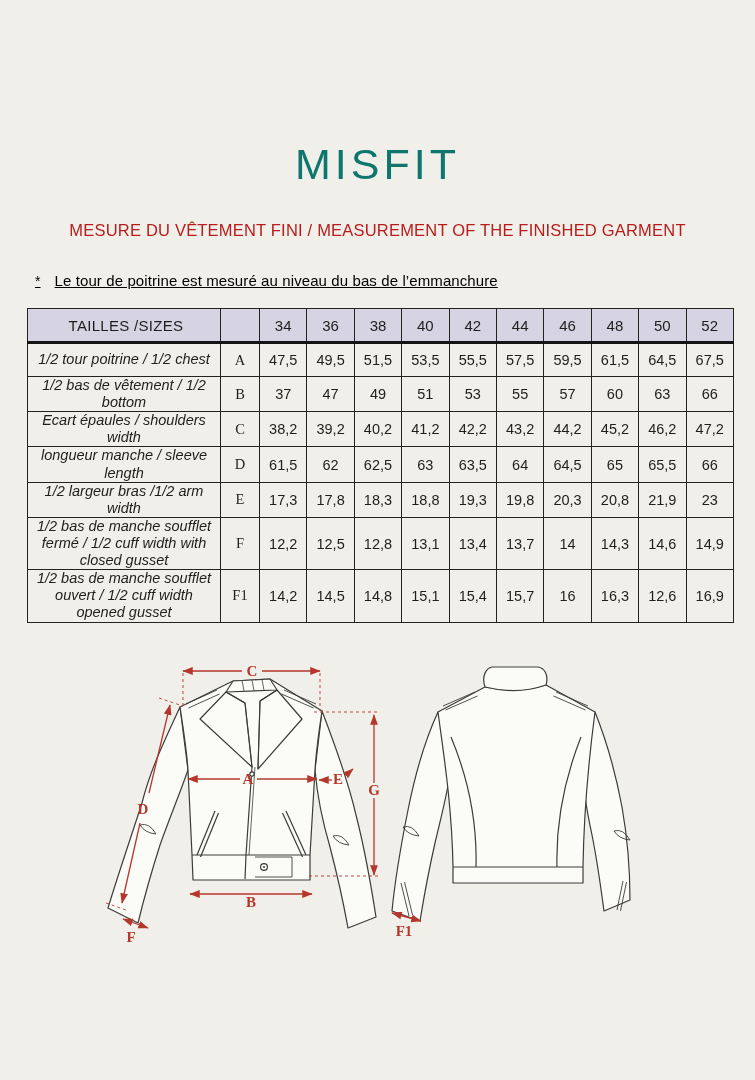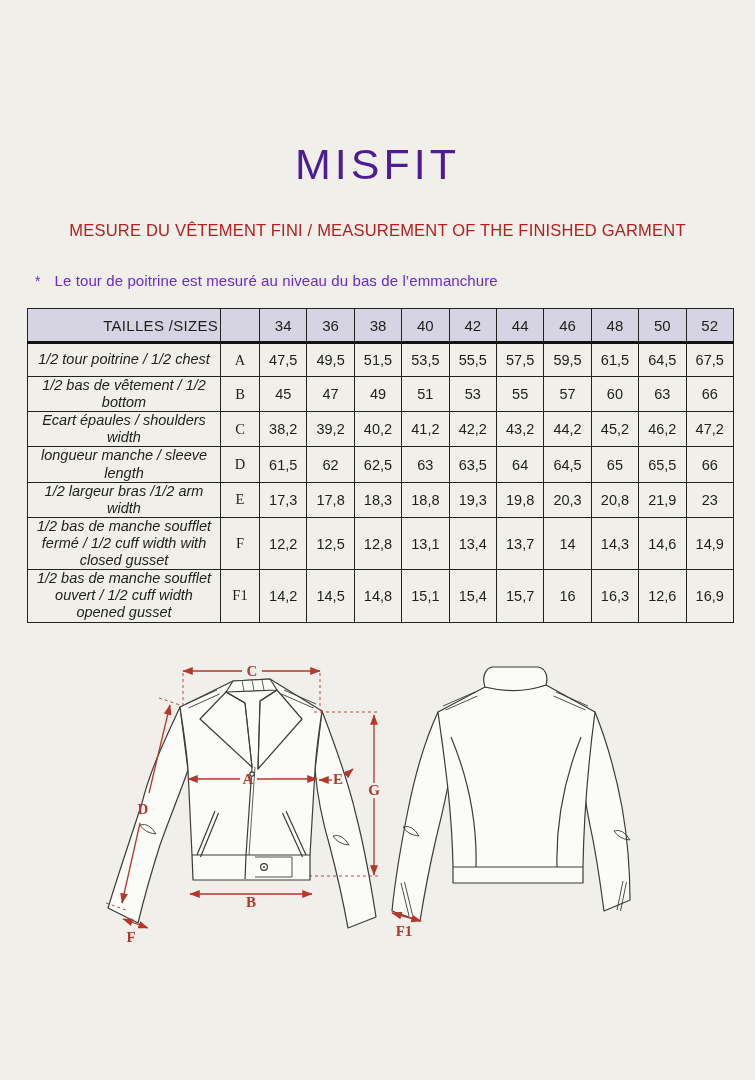--- a/index.html
+++ b/index.html
@@ -10,31 +10,31 @@
     color:#262626;
     position:relative;
     overflow:hidden;
   }
   .page{position:absolute;inset:0;}
 
   .title{
     position:absolute;top:140px;left:0;width:100%;
     text-align:center;
     font-size:43px;font-weight:300;letter-spacing:4px;
-    color:#4c1d95;
+    color:#0f766e;
   }
   .subtitle{
     position:absolute;top:221px;left:0;width:100%;
     text-align:center;
     font-size:16.5px;font-weight:400;letter-spacing:.2px;
     color:#b91c1c;
   }
   .note{
     position:absolute;top:272px;left:35px;
-    font-size:15px;color:#6d28d9;letter-spacing:.1px;
+    font-size:15px;color:#000000;letter-spacing:.1px;text-decoration:underline;
   }
   .note .star{margin-right:14px;font-size:14px;}
 
   table.sizes{
     position:absolute;left:27px;top:308px;
     width:706px;
     border-collapse:collapse;table-layout:fixed;
     background:transparent;
   }
   table.sizes td,table.sizes th{
@@ -43,21 +43,21 @@
     text-align:center;vertical-align:middle;
     font-weight:normal;
     font-size:14.5px;color:#1e1e1c;
   }
   table.sizes thead th{
     background:#d6d4e3;
     border-bottom:3px solid #141414;
     font-size:15px;
   }
   table.sizes thead th.lbl{
-    text-align:right;padding-left:6px;letter-spacing:.3px;
+    text-align:center;padding-left:6px;letter-spacing:.3px;
   }
   td.rowlabel{
     text-align:left;padding-left:5px;
     font-style:italic;font-size:13.2px;line-height:1.18;
     color:#222220;
   }
   td.letter{
     color:#b5372b;
     font-family:"Liberation Serif",serif;
     font-weight:bold;font-size:15px;
@@ -113,21 +113,21 @@
           <td>55,5</td>
           <td>57,5</td>
           <td>59,5</td>
           <td>61,5</td>
           <td>64,5</td>
           <td>67,5</td>
         </tr>
         <tr>
           <td class="rowlabel">1/2 bas de vêtement / 1/2 bottom</td>
           <td class="letter">B</td>
-          <td>45</td>
+          <td>37</td>
           <td>47</td>
           <td>49</td>
           <td>51</td>
           <td>53</td>
           <td>55</td>
           <td>57</td>
           <td>60</td>
           <td>63</td>
           <td>66</td>
         </tr>

